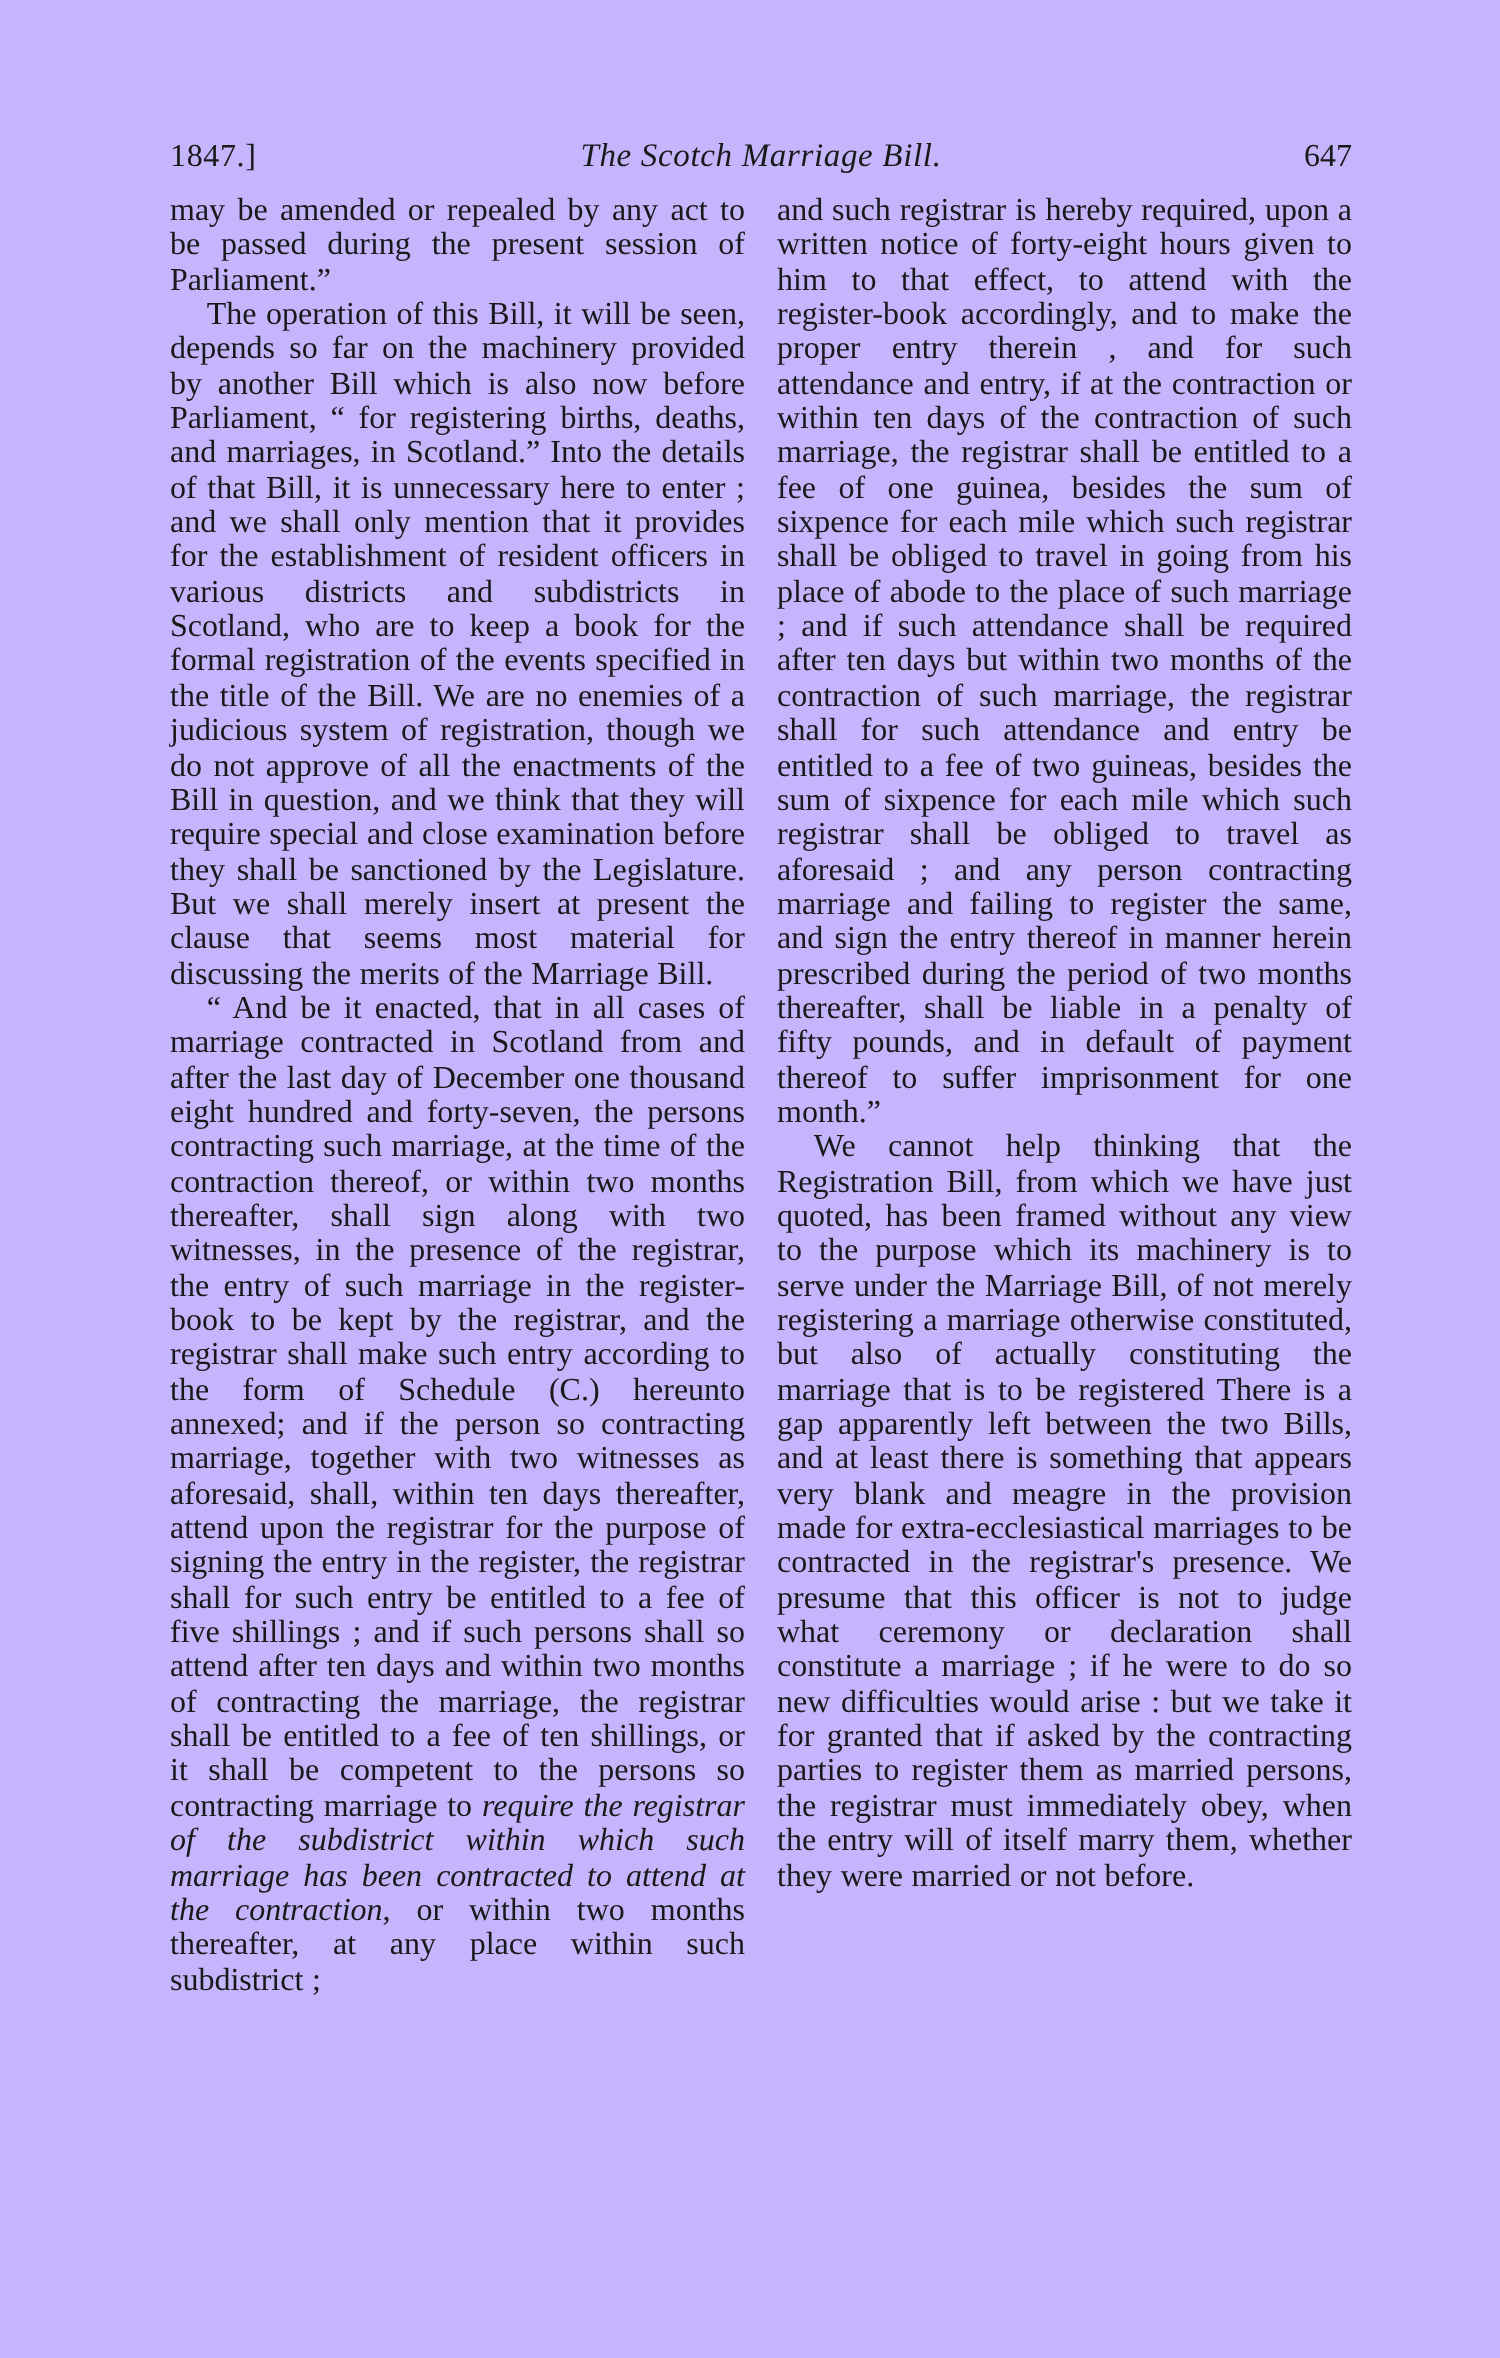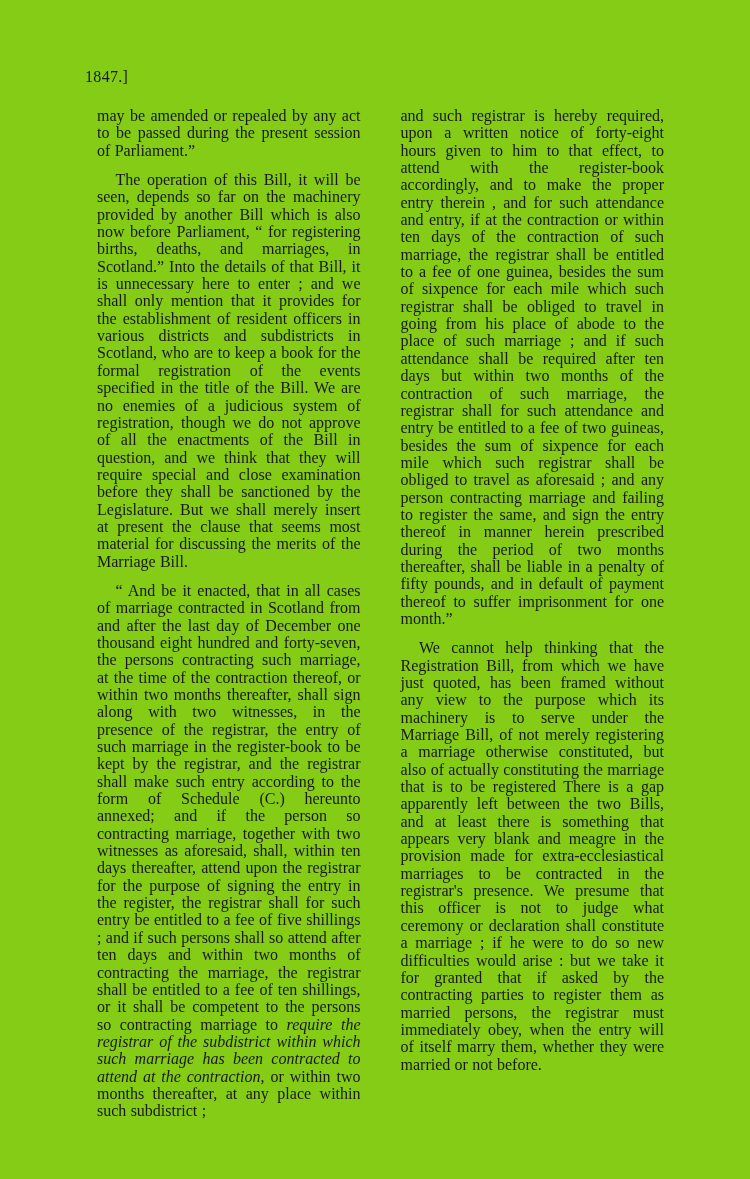--- a/index.html
+++ b/index.html
@@ -5,21 +5,21 @@
   html, body {
     margin: 0;
     padding: 0;
     background: #e9e9e9;
   }
   .page {
     position: relative;
     width: 750px;
     height: 1179px;
     margin: 0 auto;
-    background: #84cc16;
+    background: #c4b5fd;
     color: #191919;
     font-family: "Liberation Serif", "DejaVu Serif", serif;
     overflow: hidden;
     box-sizing: border-box;
     padding: 68px 74px 0 85px;
   }
   .header {
     display: grid;
     grid-template-columns: 1fr auto 1fr;
     align-items: baseline;
@@ -39,35 +39,37 @@
     gap: 16px;
   }
   .column {
     width: 288px;
     font-size: 16px;
     line-height: 17.35px;
     text-align: justify;
     word-spacing: 0.02em;
   }
   .column p {
-    margin: 12px;
+    margin: 0;
     padding: 0;
   }
   .column p.indent {
     text-indent: 1.15em;
   }
   .column i {
   }
 </style>
 </head>
 <body>
 
 <div class="page">
   <div class="header">
     <span class="year">1847.]</span>
+    <span class="title">The Scotch Marriage Bill.</span>
+    <span class="pageno">647</span>
   </div>
   <div class="columns">
     <div class="column">
         <p><span>may be amended or repealed by any act to be passed during the present session of Parliament.”</span></p>
         <p class="indent"><span>The operation of this Bill, it will be seen, depends so far on the machinery provided by another Bill which is also now before Parliament, “ for registering births, deaths, and marriages, in Scotland.” Into the details of that Bill, it is unnecessary here to enter ; and we shall only mention that it provides for the establishment of resident officers in various districts and subdistricts in Scotland, who are to keep a book for the formal registration of the events specified in the title of the Bill. We are no enemies of a judicious system of registration, though we do not approve of all the enactments of the Bill in question, and we think that they will require special and close examination before they shall be sanctioned by the Legislature. But we shall merely insert at present the clause that seems most material for discussing the merits of the Marriage Bill.</span></p>
         <p class="indent"><span>“ And be it enacted, that in all cases of marriage contracted in Scotland from and after the last day of December one thousand eight hundred and forty-seven, the persons contracting such marriage, at the time of the contraction thereof, or within two months thereafter, shall sign along with two witnesses, in the presence of the registrar, the entry of such marriage in the register-book to be kept by the registrar, and the registrar shall make such entry according to the form of Schedule (C.) hereunto annexed; and if the person so contracting marriage, together with two witnesses as aforesaid, shall, within ten days thereafter, attend upon the registrar for the purpose of signing the entry in the register, the registrar shall for such entry be entitled to a fee of five shillings ; and if such persons shall so attend after ten days and within two months of contracting the marriage, the registrar shall be entitled to a fee of ten shillings, or it shall be competent to the persons so contracting marriage to </span><i>require the registrar of the subdistrict within which such marriage has been contracted to attend at the contraction</i><span>, or within two months thereafter, at any place within such subdistrict ;</span></p>
       </div>
     <div class="column">
         <p><span>and such registrar is hereby required, upon a written notice of forty-eight hours given to him to that effect, to attend with the register-book accordingly, and to make the proper entry therein , and for such attendance and entry, if at the contraction or within ten days of the contraction of such marriage, the registrar shall be entitled to a fee of one guinea, besides the sum of sixpence for each mile which such registrar shall be obliged to travel in going from his place of abode to the place of such marriage ; and if such attendance shall be required after ten days but within two months of the contraction of such marriage, the registrar shall for such attendance and entry be entitled to a fee of two guineas, besides the sum of sixpence for each mile which such registrar shall be obliged to travel as aforesaid ; and any person contracting marriage and failing to register the same, and sign the entry thereof in manner herein prescribed during the period of two months thereafter, shall be liable in a penalty of fifty pounds, and in default of payment thereof to suffer imprisonment for one month.”</span></p>
         <p class="indent"><span>We cannot help thinking that the Registration Bill, from which we have just quoted, has been framed without any view to the purpose which its machinery is to serve under the Marriage Bill, of not merely registering a marriage otherwise constituted, but also of actually constituting the marriage that is to be registered There is a gap apparently left between the two Bills, and at least there is something that appears very blank and meagre in the provision made for extra-ecclesiastical marriages to be contracted in the registrar's presence. We presume that this officer is not to judge what ceremony or declaration shall constitute a marriage ; if he were to do so new difficulties would arise : but we take it for granted that if asked by the contracting parties to register them as married persons, the registrar must immediately obey, when the entry will of itself marry them, whether they were married or not before.</span></p>

